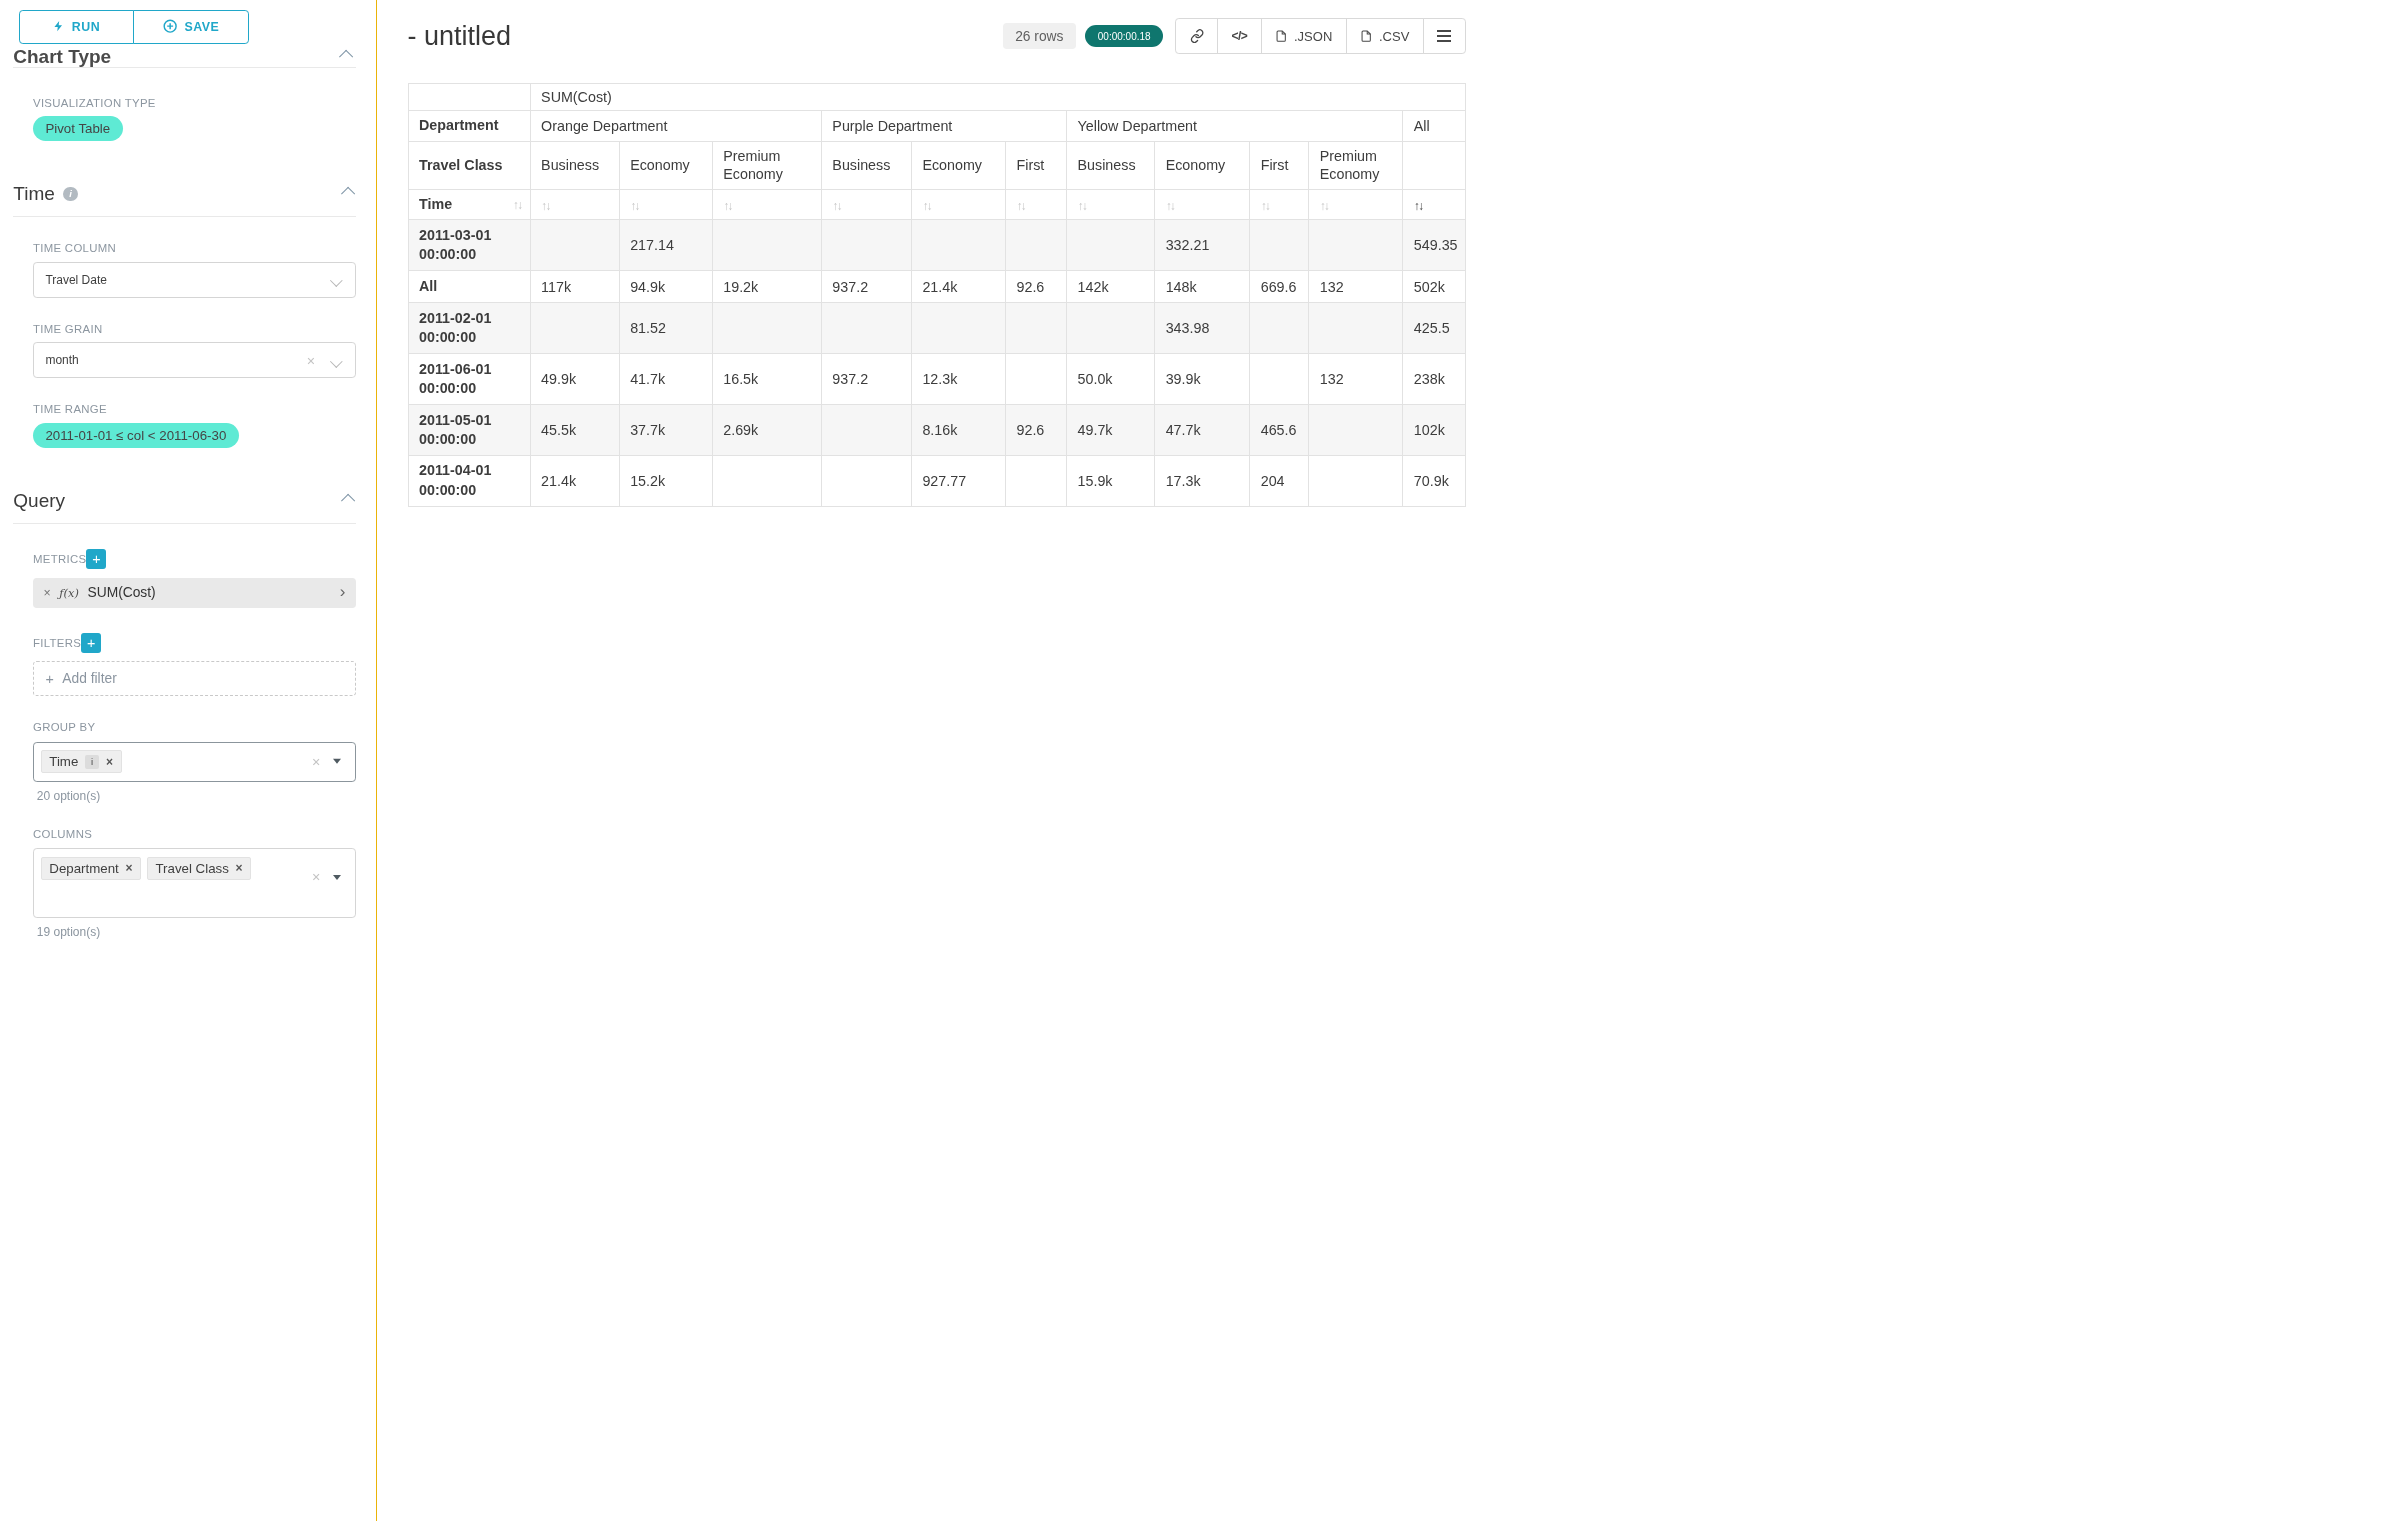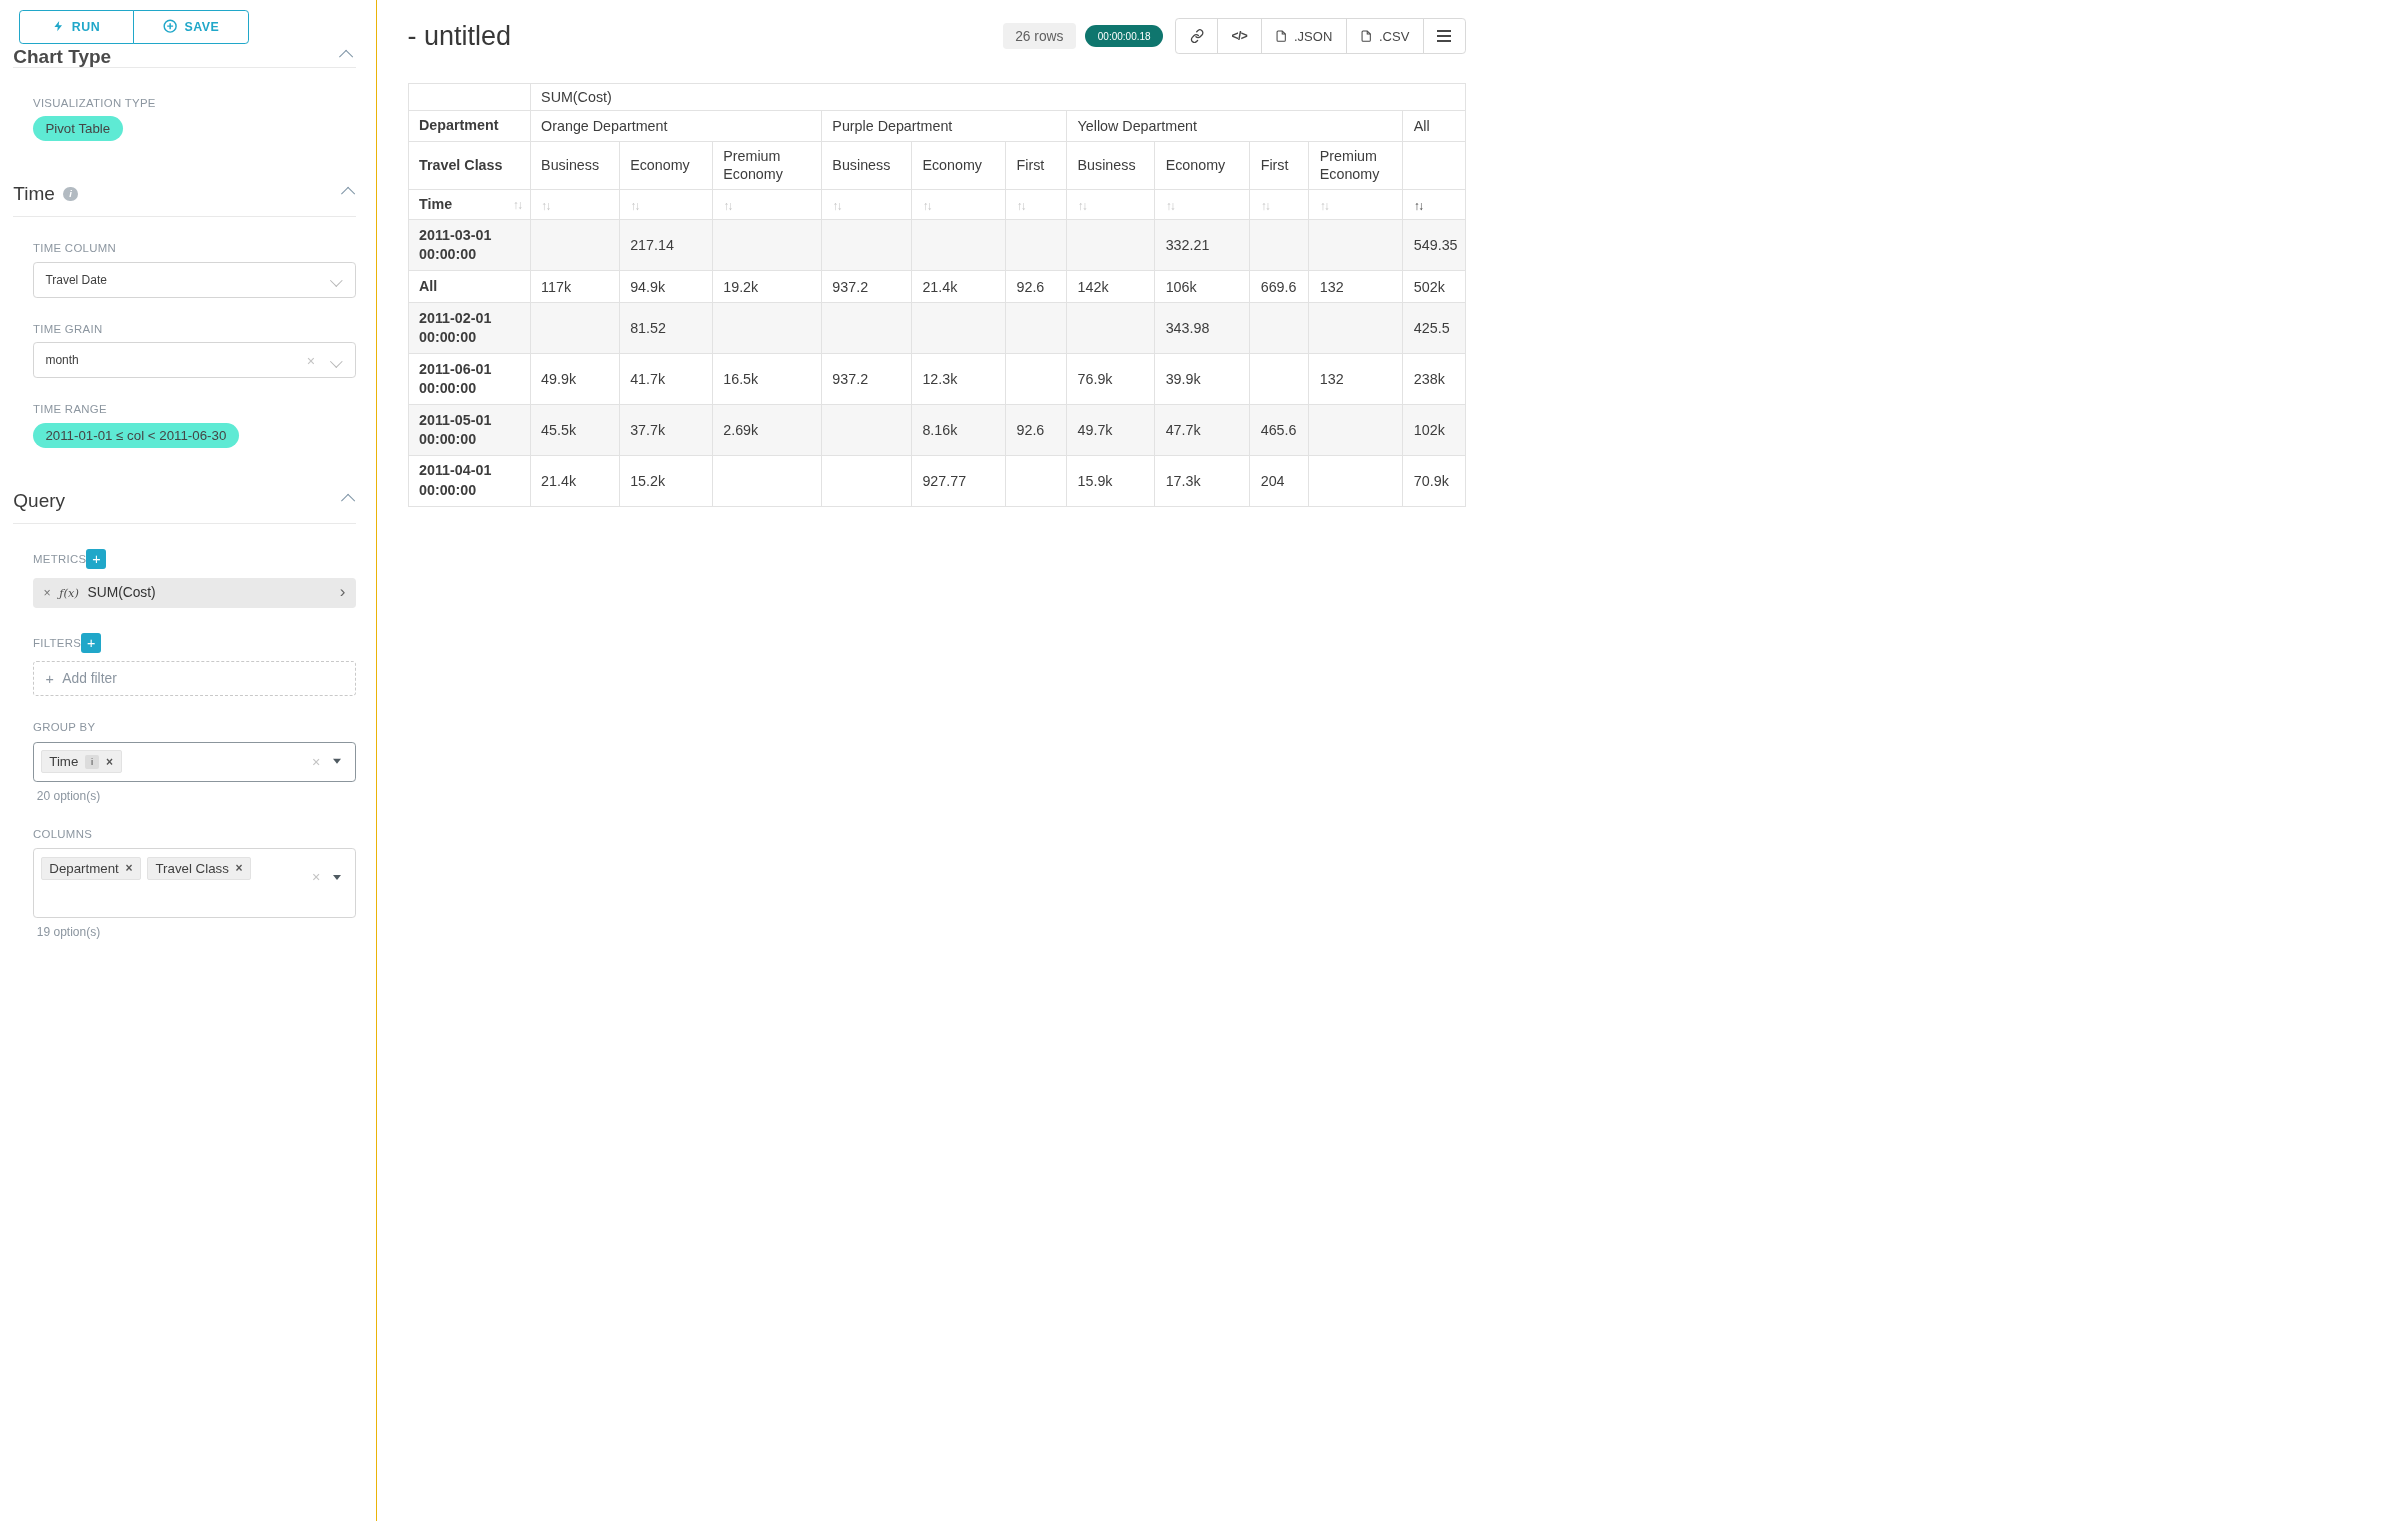--- a/index.html
+++ b/index.html
@@ -367,21 +367,21 @@
           </tr>
           <tr>
             <th class="rowlab">All</th>
             <td>117k</td>
             <td>94.9k</td>
             <td>19.2k</td>
             <td>937.2</td>
             <td>21.4k</td>
             <td>92.6</td>
             <td>142k</td>
-            <td>106k</td>
+            <td>148k</td>
             <td>669.6</td>
             <td>132</td>
             <td>502k</td>
           </tr>
           <tr>
             <th class="rowlab">2011-02-01 00:00:00</th>
             <td></td>
             <td>81.52</td>
             <td></td>
             <td></td>
@@ -394,21 +394,21 @@
             <td>425.5</td>
           </tr>
           <tr>
             <th class="rowlab">2011-06-01 00:00:00</th>
             <td>49.9k</td>
             <td>41.7k</td>
             <td>16.5k</td>
             <td>937.2</td>
             <td>12.3k</td>
             <td></td>
-            <td>76.9k</td>
+            <td>50.0k</td>
             <td>39.9k</td>
             <td></td>
             <td>132</td>
             <td>238k</td>
           </tr>
           <tr>
             <th class="rowlab">2011-05-01 00:00:00</th>
             <td>45.5k</td>
             <td>37.7k</td>
             <td>2.69k</td>

